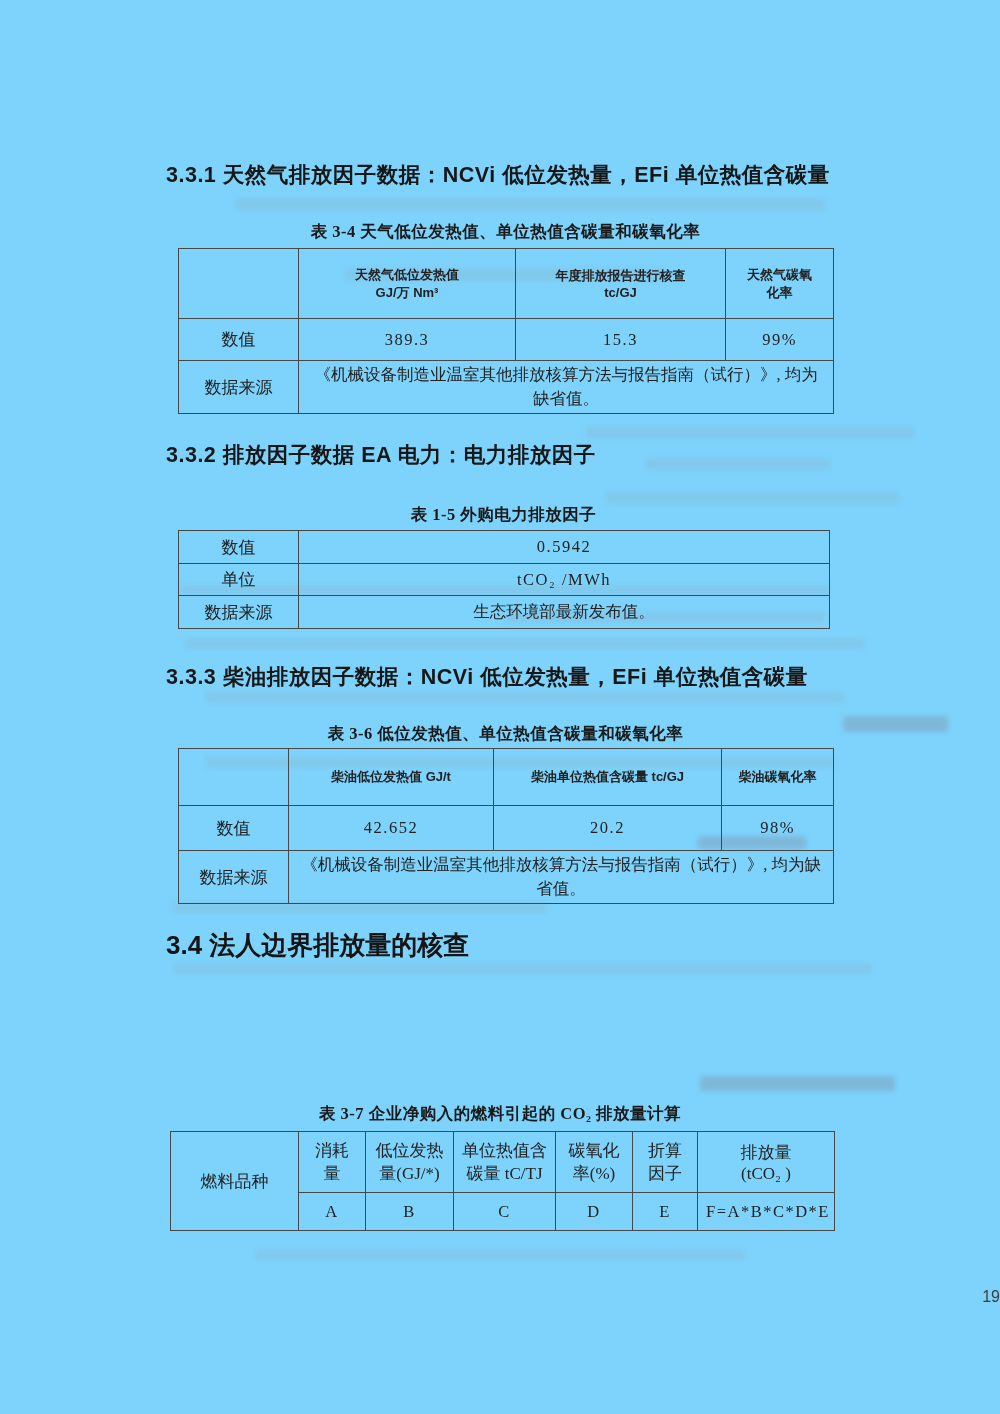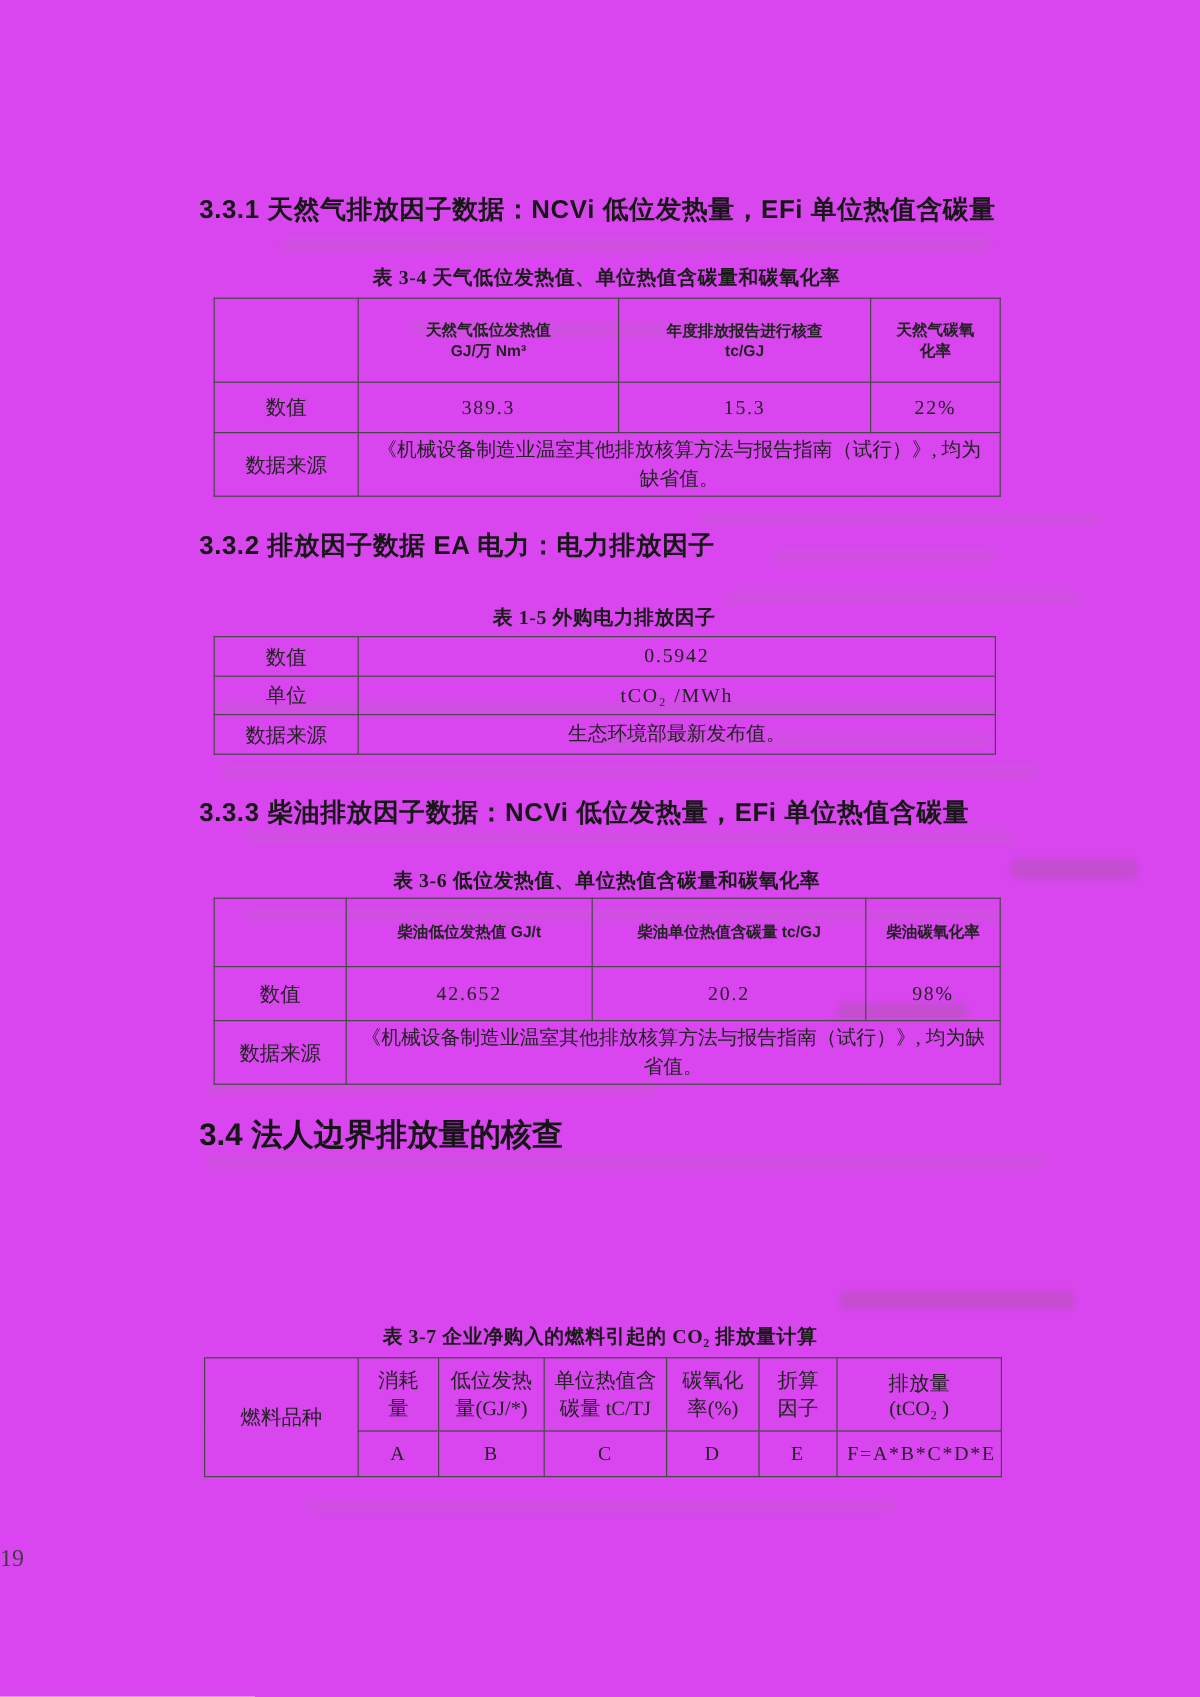--- a/index.html
+++ b/index.html
@@ -2,21 +2,21 @@
 <html><head>
 <meta charset="utf-8">
 <style>
   * { box-sizing: border-box; }
   html,body { margin:0; padding:0; background:#ffffff; }
   .page {
     position: relative;
     width: 1000px;
     height: 1414px;
     margin: 0 auto;
-    background: #d946ef;
+    background: #7dd3fc;
     overflow: hidden;
     color: #1c1c1c;
     font-family: "Liberation Serif", "DejaVu Serif", serif;
   }
 
   
   .h3 {
     position: absolute;
     margin: 0;
     font-family: "Liberation Sans", "DejaVu Sans", sans-serif;
@@ -72,23 +72,23 @@
     font-size: 19.5px;
     line-height: 45px;
     text-align: justify;
     text-indent: 2em;
     color: #202020;
   }
 
   .pagenum {
     position: absolute;
     left: 0; right: 0;
-    text-align: left;
-    font-family: Liberation Serif, serif;
-    font-size: 20px;
+    text-align: right;
+    font-family: Liberation Sans, sans-serif;
+    font-size: 16px;
     color: #3d3d3d;
   }
 
   
   .ghost {
     position: absolute;
     background: rgba(158,136,136,0.13);
     filter: blur(2.5px);
     border-radius: 2px;
     pointer-events: none;
@@ -140,21 +140,21 @@
       </td>
       <td class="hdr">
         <div>天然气碳氧</div>
         <div>化率</div>
       </td>
     </tr>
     <tr style="height:42px;">
       <td>数值</td>
       <td class="num">389.3</td>
       <td class="num">15.3</td>
-      <td class="num">22%</td>
+      <td class="num">99%</td>
     </tr>
     <tr style="height:52px;">
       <td>数据来源</td>
       <td colspan="3" class="src">《机械设备制造业温室其他排放核算方法与报告指南（试行）》, 均为缺省值。</td>
     </tr>
   </tbody>
     </table>
 
   <h3 class="h3" style="left:166px;top:440px;">3.3.2 排放因子数据 EA 电力：电力排放因子</h3>
   <div class="caption" style="left:178px;top:504px;width:651px;">表 1-5 外购电力排放因子</div>

